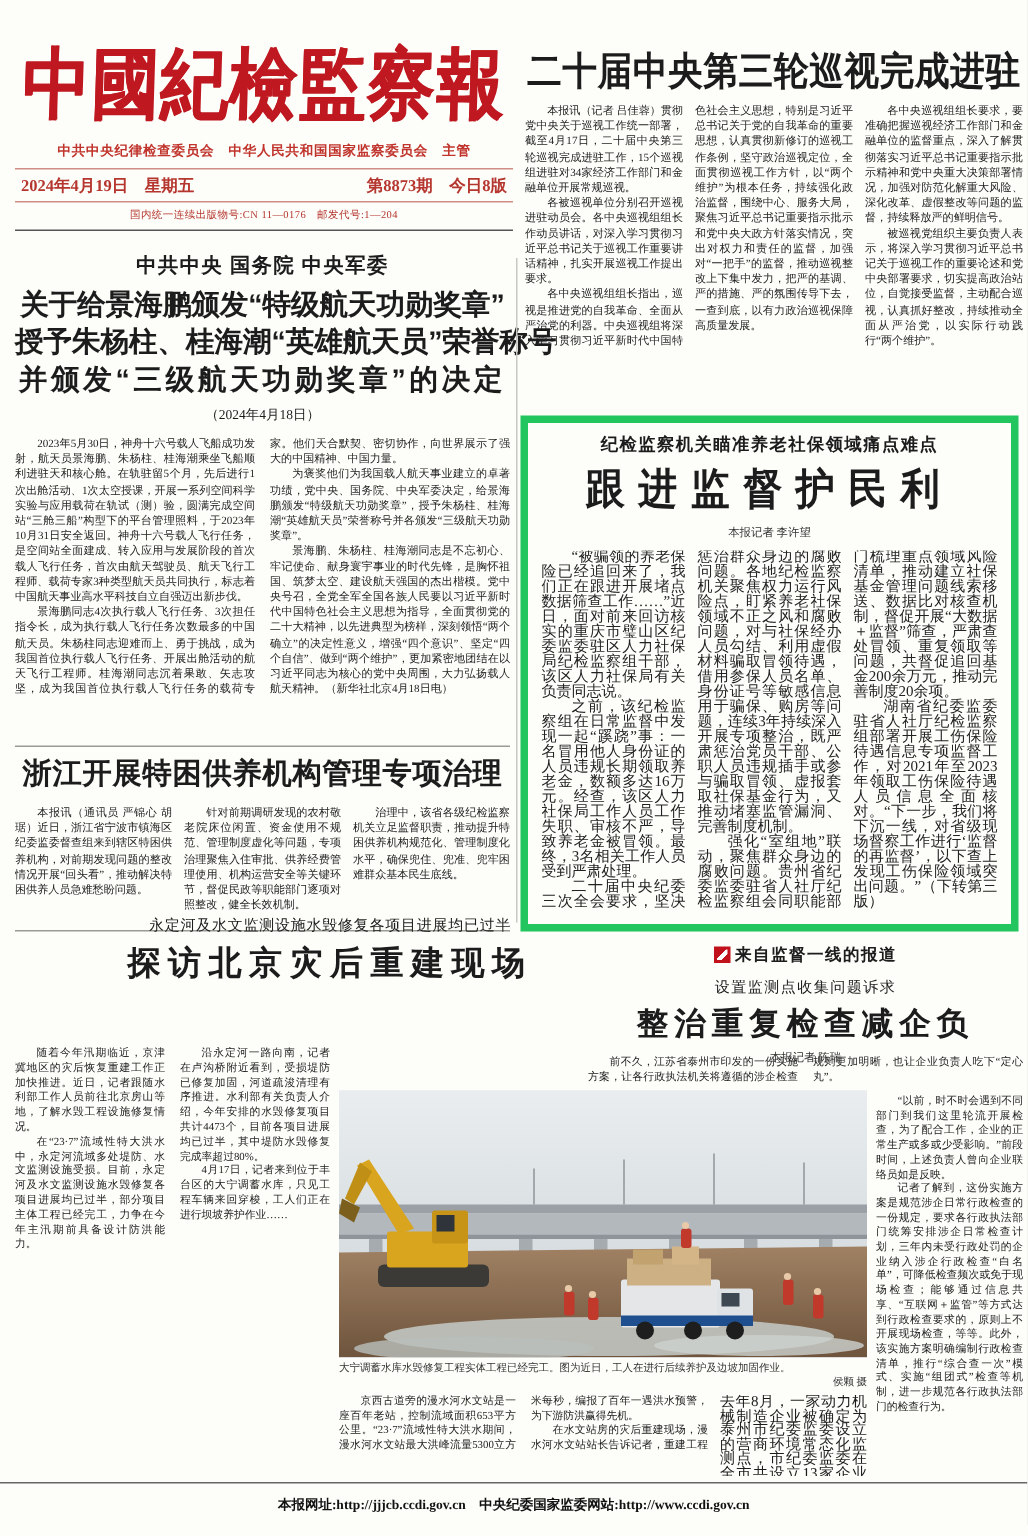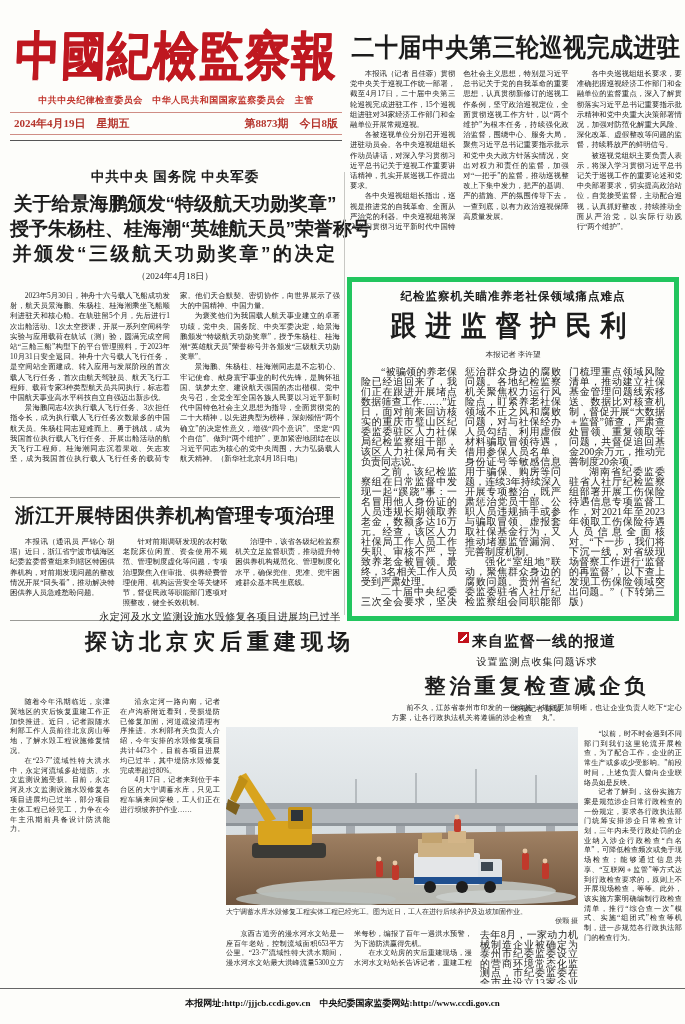--- a/index.html
+++ b/index.html
@@ -72,21 +72,21 @@
   .beijing-body p { font-size:7.2px; line-height:9.8px; }
   
   .photo { position:absolute; left:226px; top:727px; width:352px; height:178px; background:#dfe4e6; overflow:hidden; }
   .photo svg { display:block; width:100%; height:100%; }
   .caption { position:absolute; left:226px; top:908px; width:352px; font-size:7px; line-height:9.2px; color:#333; }
   .caption .credit { text-align:right; }
   .photo-sub { position:absolute; left:226px; top:930px; width:246px; height:54px; }
   .photo-sub p { font-size:7.2px; line-height:9.6px; }
   
   .jianfu-head { position:absolute; left:392px; top:629px; width:290px; text-align:center; }
-  .jianfu-section { font-size:15px; font-weight:bold; letter-spacing:1px; display:inline-flex; align-items:flex-start; gap:3px; }
+  .jianfu-section { font-size:11px; font-weight:bold; letter-spacing:1px; display:inline-flex; align-items:center; gap:3px; }
   .flag-icon { display:inline-block; width:11px; height:11px; background:#c1121c; position:relative; }
   .flag-icon::after { content:""; position:absolute; left:2px; top:2px; width:7px; height:7px;
     background:linear-gradient(135deg, transparent 45%, #fff 45%, #fff 70%, transparent 70%); }
   .jianfu-kicker { margin-top:4px; font-size:10px; letter-spacing:1px; }
   .jianfu-headline { margin-top:3px; font-size:21px; font-weight:bold; letter-spacing:4px; white-space:nowrap; }
   .jianfu-byline { margin-top:4px; }
   .jianfu-intro { position:absolute; left:392px; top:704px; width:290px; height:22px; }
   .jianfu-intro p { font-size:7.2px; line-height:9.6px; }
   .jianfu-col-main { position:absolute; left:584px; top:730px; width:98px; height:254px; overflow:hidden; }
   .jianfu-col-main p { font-size:7.2px; line-height:9.7px; text-align:justify; text-indent:2em; }
@@ -101,20 +101,21 @@
 
 <div class="page">
 
   <div class="masthead">
     <div class="mast-title">中國紀檢監察報</div>
     <div class="mast-supervisor">中共中央纪律检查委员会　中华人民共和国国家监察委员会　主管</div>
     <div class="mast-daterow">
       <span>2024年4月19日　星期五</span>
       <span>第8873期　今日8版</span>
     </div>
+    <div class="mast-pub">国内统一连续出版物号:CN 11—0176　邮发代号:1—204</div>
   </div>
 
   <div class="xunshi">
     <div class="xunshi-headline">二十届中央第三轮巡视完成进驻</div>
     <div class="xunshi-body body-cols cols-3">
       <p>本报讯（记者 吕佳蓉）贯彻党中央关于巡视工作统一部署，截至4月17日，二十届中央第三轮巡视完成进驻工作，15个巡视组进驻对34家经济工作部门和金融单位开展常规巡视。</p>
       <p>各被巡视单位分别召开巡视进驻动员会。各中央巡视组组长作动员讲话，对深入学习贯彻习近平总书记关于巡视工作重要讲话精神，扎实开展巡视工作提出要求。</p>
       <p>各中央巡视组组长指出，巡视是推进党的自我革命、全面从严治党的利器。中央巡视组将深入学习贯彻习近平新时代中国特色社会主义思想，特别是习近平总书记关于党的自我革命的重要思想，认真贯彻新修订的巡视工作条例，坚守政治巡视定位，全面贯彻巡视工作方针，以“两个维护”为根本任务，持续强化政治监督，围绕中心、服务大局，聚焦习近平总书记重要指示批示和党中央大政方针落实情况，突出对权力和责任的监督，加强对“一把手”的监督，推动巡视整改上下集中发力，把严的基调、严的措施、严的氛围传导下去，一查到底，以有力政治巡视保障高质量发展。</p>
       <p>各中央巡视组组长要求，要准确把握巡视经济工作部门和金融单位的监督重点，深入了解贯彻落实习近平总书记重要指示批示精神和党中央重大决策部署情况，加强对防范化解重大风险、深化改革、虚假整改等问题的监督，持续释放严的鲜明信号。</p>
       <p>被巡视党组织主要负责人表示，将深入学习贯彻习近平总书记关于巡视工作的重要论述和党中央部署要求，切实提高政治站位，自觉接受监督，主动配合巡视，认真抓好整改，持续推动全面从严治党，以实际行动践行“两个维护”。</p>

